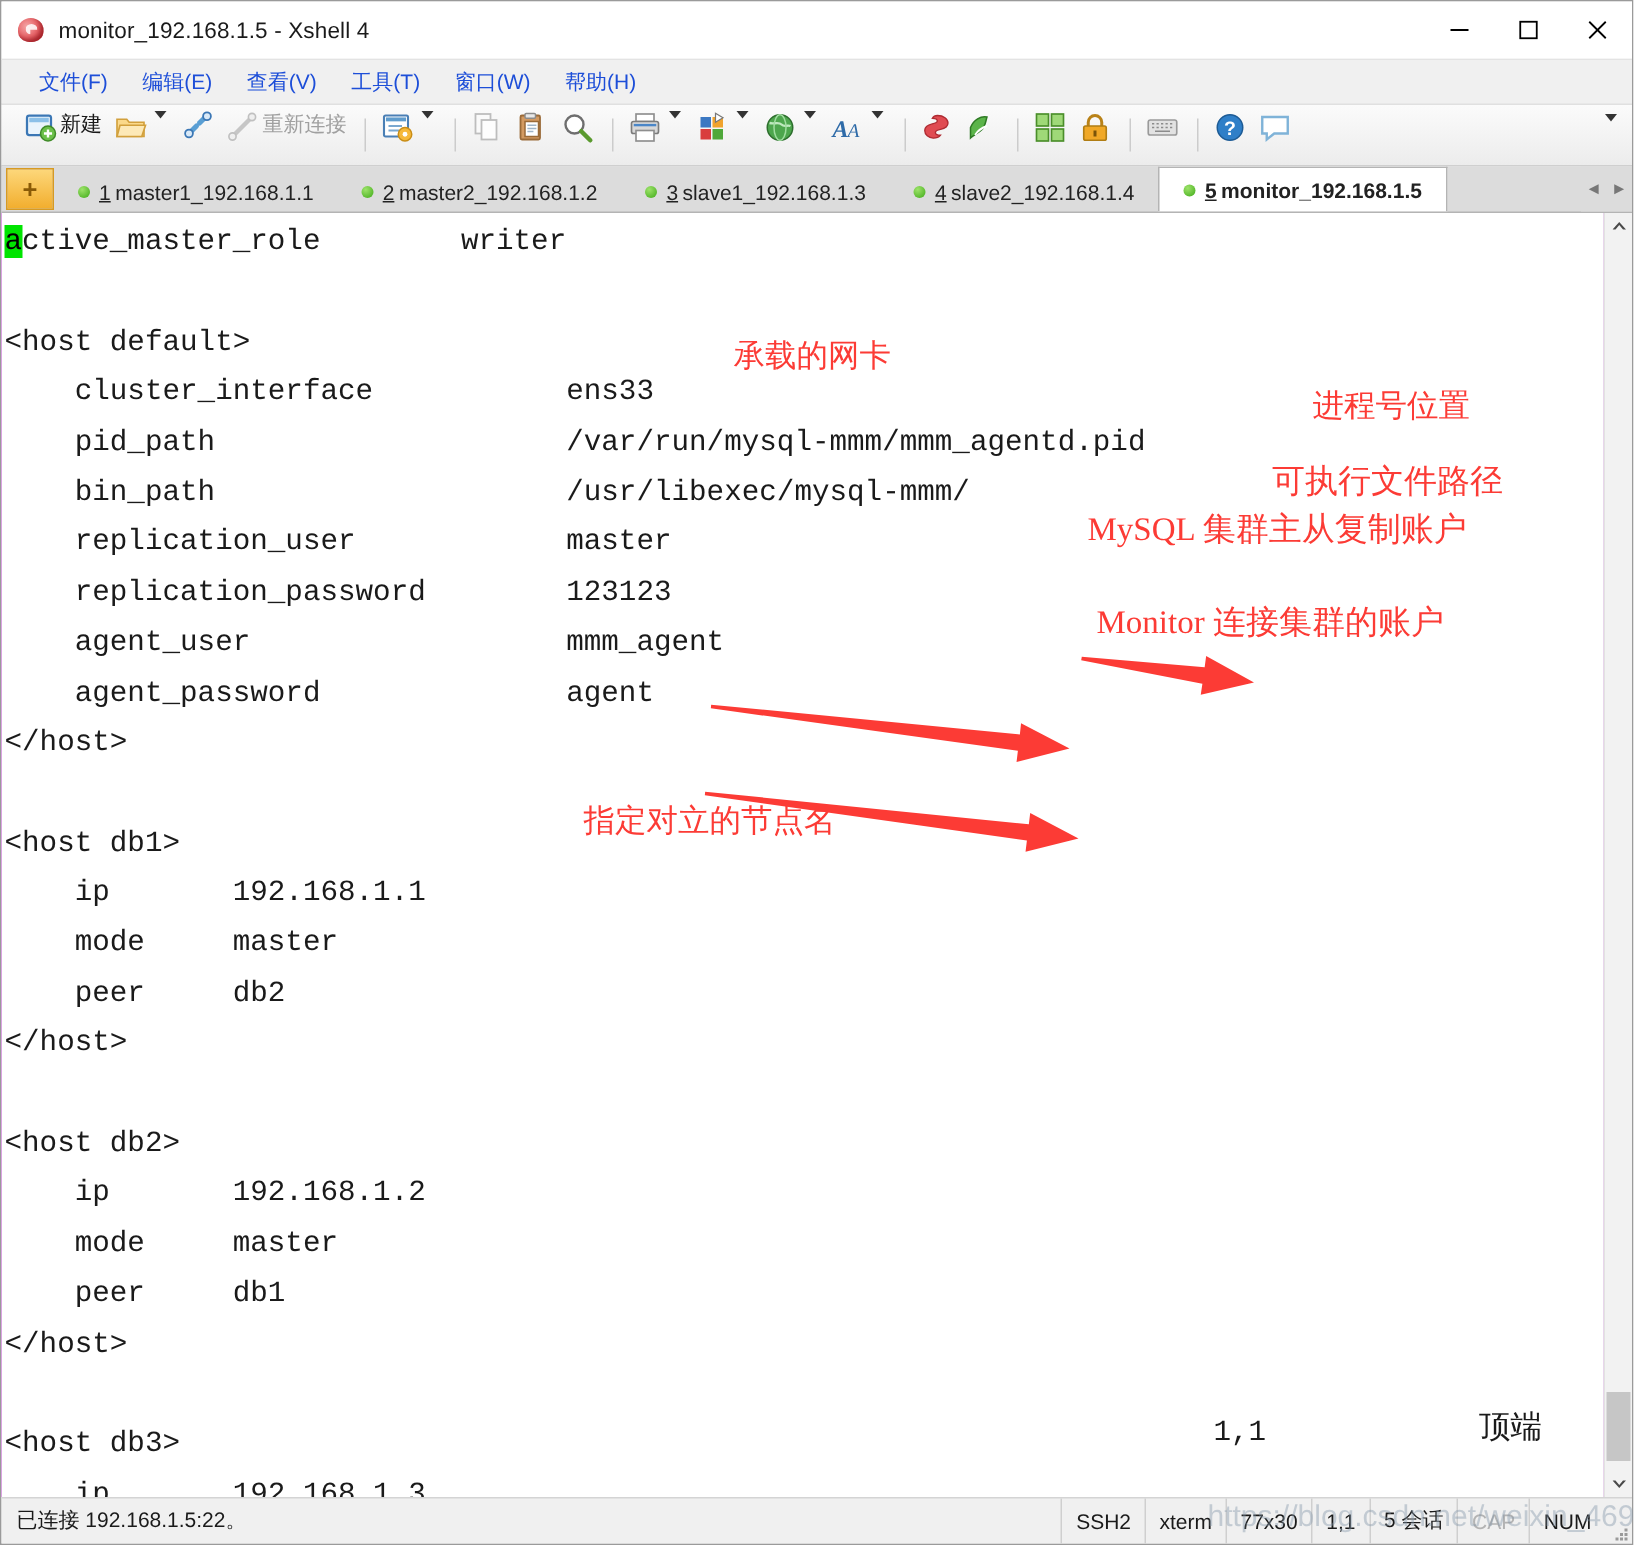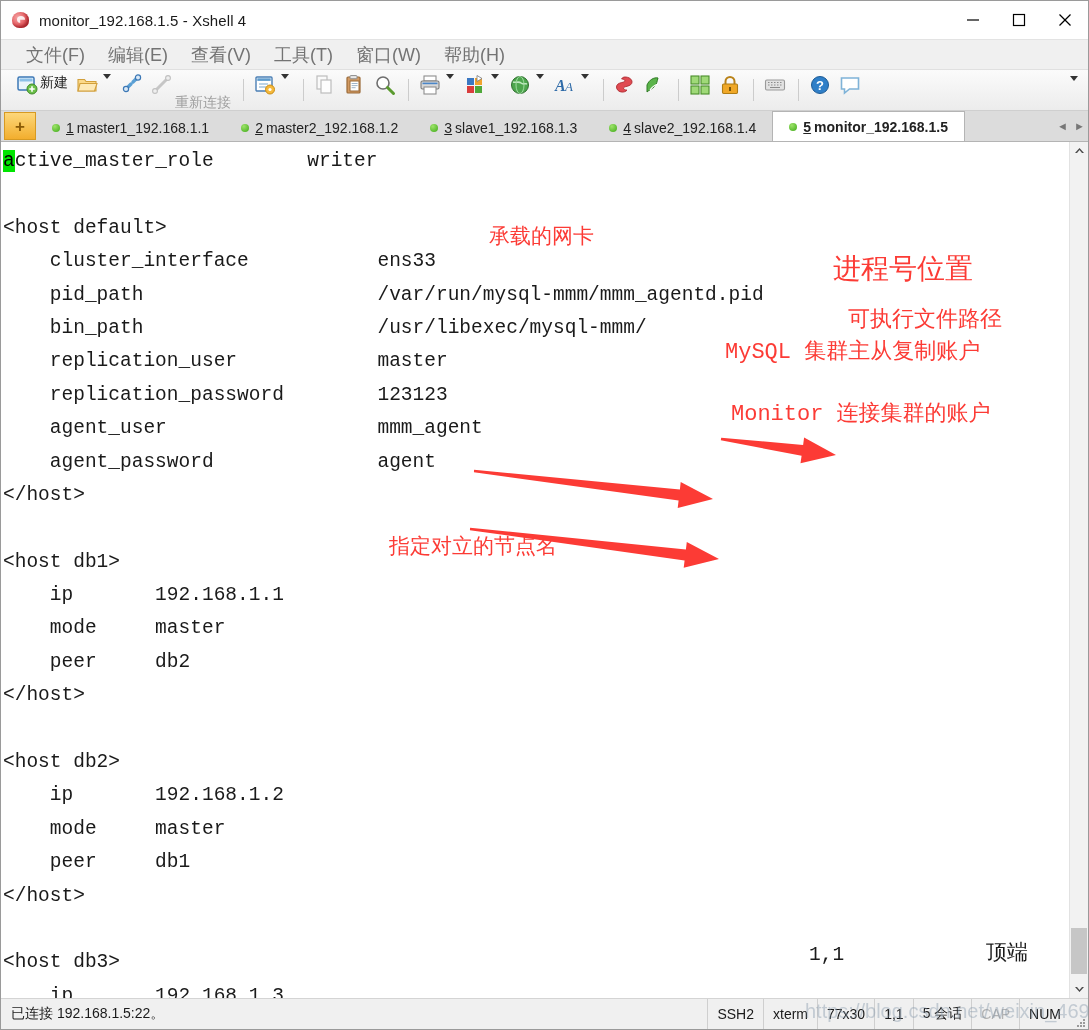--- a/index.html
+++ b/index.html
@@ -63,21 +63,21 @@
 
   
   .menubar {
     height: 29px; min-height: 29px;
     background: #f0f0f0;
     display: flex; align-items: center;
     border-top: 1px solid #e3e3e3;
     padding-left: 16px;
   }
   .menu-item {
-    font-size: 18px; color: #737373;
+    font-size: 14px; color: #1d4ed8;
     padding: 3px 9px;
     margin-right: 5px;
     white-space: nowrap;
   }
 
   
   .toolbar {
     height: 40px; min-height: 40px;
     background: linear-gradient(#fbfbfb, #ececec);
     border-top: 1px solid #e0e0e0;
@@ -85,21 +85,21 @@
     display: flex; align-items: center;
     padding-left: 12px;
     position: relative;
   }
   .tb-item {
     display: flex; align-items: flex-start;
     height: 32px; padding: 0 3px;
     margin-right: 2px;
   }
   .tb-label { font-size: 14px; color: #1a1a1a; margin-left: 2px; white-space: nowrap;}
-  .tb-label.dim { color:#a0a0a0;margin-top:20px; }
+  .tb-label.dim { color:#a0a0a0; }
   .tb-sep {
     width: 1px; height: 22px;
     background: #cccccc;
     margin: 0 7px;
   }
   .caret {
     width: 0; height: 0;
     border-left: 4px solid transparent;
     border-right: 4px solid transparent;
     border-top: 5px solid #333;
@@ -194,21 +194,21 @@
   }
 
   
   .anno-layer {
     position: absolute; left:0; top:0; right:0; bottom:0;
     pointer-events: none;
   }
   .anno {
     position: absolute;
     color: #fc3b35;
-    font-family: Liberation Mono, monospace;
+    font-family: Liberation Serif, serif;
     white-space: nowrap;
   }
 
   
   .term-pos {
     position: absolute;
     font-family: "Liberation Mono", "DejaVu Sans Mono", monospace;
     font-size: 19.5px;
     color: #1a1a1a;
   }
@@ -607,21 +607,21 @@
           </g>
           <g>
             <polygon points="472.9,330.2 677.6,358.5 676.7,366.0 712.0,357.0 679.7,340.1 678.9,347.6 473.1,327.8" fill="#fc3b35"></polygon>
           </g>
           <g>
             <polygon points="468.9,388.2 683.6,418.4 682.7,425.8 718.0,417.0 685.8,400.0 684.9,407.5 469.1,385.8" fill="#fc3b35"></polygon>
           </g>
         </svg>
       <div class="anno-layer" id="anno-text-layer">
           <div class="anno" style="left: 488px; top: 79px; font-size: 21px;">承载的网卡</div>
-          <div class="anno" style="left: 832px; top: 112px; font-size: 28px;">进程号位置</div>
+          <div class="anno" style="left: 874px; top: 112px; font-size: 21px;">进程号位置</div>
           <div class="anno" style="left: 847px; top: 162px; font-size: 22px;">可执行文件路径</div>
           <div class="anno" style="left: 724px; top: 194px; font-size: 22px;">MySQL 集群主从复制账户</div>
           <div class="anno" style="left: 730px; top: 256px; font-size: 22px;">Monitor 连接集群的账户</div>
           <div class="anno" style="left: 388px; top: 389px; font-size: 21px;">指定对立的节点名</div>
         </div>
     </div>
 
     <div class="vscroll">
       <div class="sb-arrow">
         <svg width="9" height="6" viewBox="0 0 9 6">

